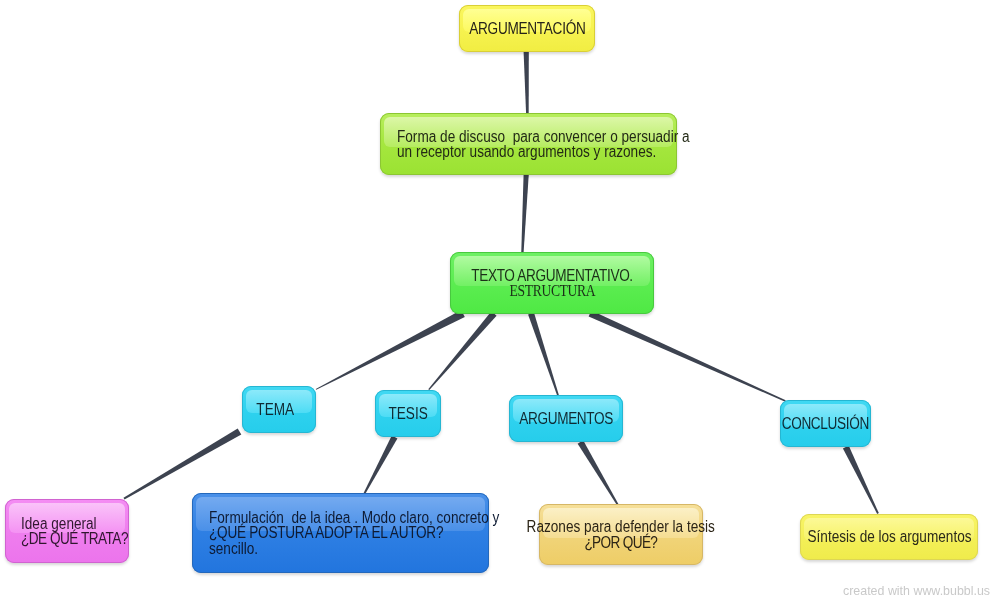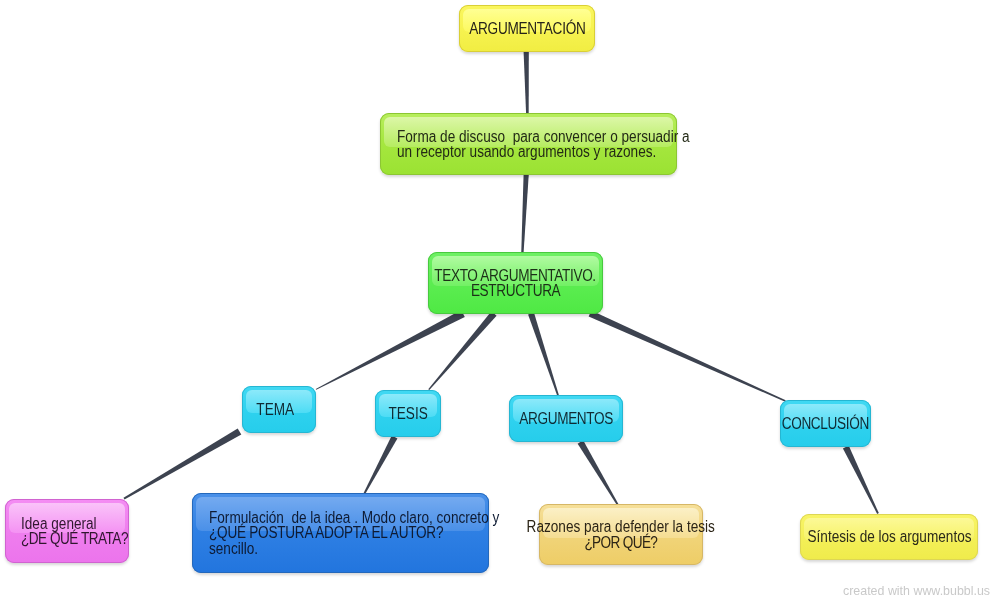--- a/index.html
+++ b/index.html
@@ -48,25 +48,25 @@
         <div class="line" style="color: rgb(38, 35, 26);"><i style="letter-spacing: -0.33px;">ARGUMENTACIÓN</i></div>
       </div>
     </div>
     <div class="node" style="left: 380px; top: 113px; width: 297px; height: 62px; background: linear-gradient(rgb(184, 238, 93) 0%, rgb(166, 231, 64) 45%, rgb(155, 226, 50) 100%); box-shadow: rgba(0, 0, 0, 0.16) 0px 2px 3px, rgb(140, 198, 51) 0px 0px 0px 1px inset;">
       <div class="gloss" style="height: 30px; background: linear-gradient(rgb(220, 247, 167) 0%, rgb(182, 236, 97) 100%);"></div>
       <div class="label" style="padding-left: 17.4px; padding-right: 20px;">
         <div class="line" style="color: rgb(35, 42, 22);"><i>Forma de discuso  para convencer o persuadir a</i></div>
         <div class="line" style="color: rgb(35, 42, 22);"><i>un receptor usando argumentos y razones.</i></div>
       </div>
     </div>
-    <div class="node center" style="left: 428px; top: 252px; width: 175px; height: 62px; background: linear-gradient(rgb(111, 240, 101) 0%, rgb(93, 237, 82) 45%, rgb(79, 233, 68) 100%); box-shadow: rgba(0, 0, 0, 0.16) 0px 2px 3px, rgb(72, 201, 63) 0px 0px 0px 1px inset; padding-left: 32px;">
+    <div class="node center" style="left: 450px; top: 252px; width: 204px; height: 62px; background: linear-gradient(rgb(111, 240, 101) 0%, rgb(93, 237, 82) 45%, rgb(79, 233, 68) 100%); box-shadow: rgba(0, 0, 0, 0.16) 0px 2px 3px, rgb(72, 201, 63) 0px 0px 0px 1px inset; padding-left: 32px;">
       <div class="gloss" style="height: 30px; background: linear-gradient(rgb(177, 251, 161) 0%, rgb(114, 240, 100) 100%);"></div>
       <div class="label">
         <div class="line" style="color: rgb(28, 48, 24);"><i style="letter-spacing: -0.41px;">TEXTO ARGUMENTATIVO.</i></div>
-        <div class="line" style="color: rgb(28, 48, 24);"><i style="letter-spacing: -0.41px;">ESTRUCTURA</i></div>
+        <div class="line" style="color: rgb(28, 48, 24); font-family: Liberation Serif, serif;"><i style="letter-spacing: -0.41px;">ESTRUCTURA</i></div>
       </div>
     </div>
     <div class="node center" style="left: 242px; top: 386px; width: 74px; height: 47px; background: linear-gradient(rgb(65, 217, 243) 0%, rgb(48, 210, 239) 45%, rgb(38, 205, 235) 100%); box-shadow: rgba(0, 0, 0, 0.16) 0px 2px 3px, rgb(38, 182, 210) 0px 0px 0px 1px inset;">
       <div class="gloss" style="height: 23px; background: linear-gradient(rgb(140, 233, 250) 0%, rgb(77, 220, 245) 100%);"></div>
       <div class="label" style="transform: translateX(-4px);">
         <div class="line" style="color: rgb(16, 42, 51);"><i>TEMA</i></div>
       </div>
     </div>
     <div class="node center" style="left: 375px; top: 390px; width: 66px; height: 47px; background: linear-gradient(rgb(65, 217, 243) 0%, rgb(48, 210, 239) 45%, rgb(38, 205, 235) 100%); box-shadow: rgba(0, 0, 0, 0.16) 0px 2px 3px, rgb(38, 182, 210) 0px 0px 0px 1px inset;">
       <div class="gloss" style="height: 23px; background: linear-gradient(rgb(140, 233, 250) 0%, rgb(77, 220, 245) 100%);"></div>

